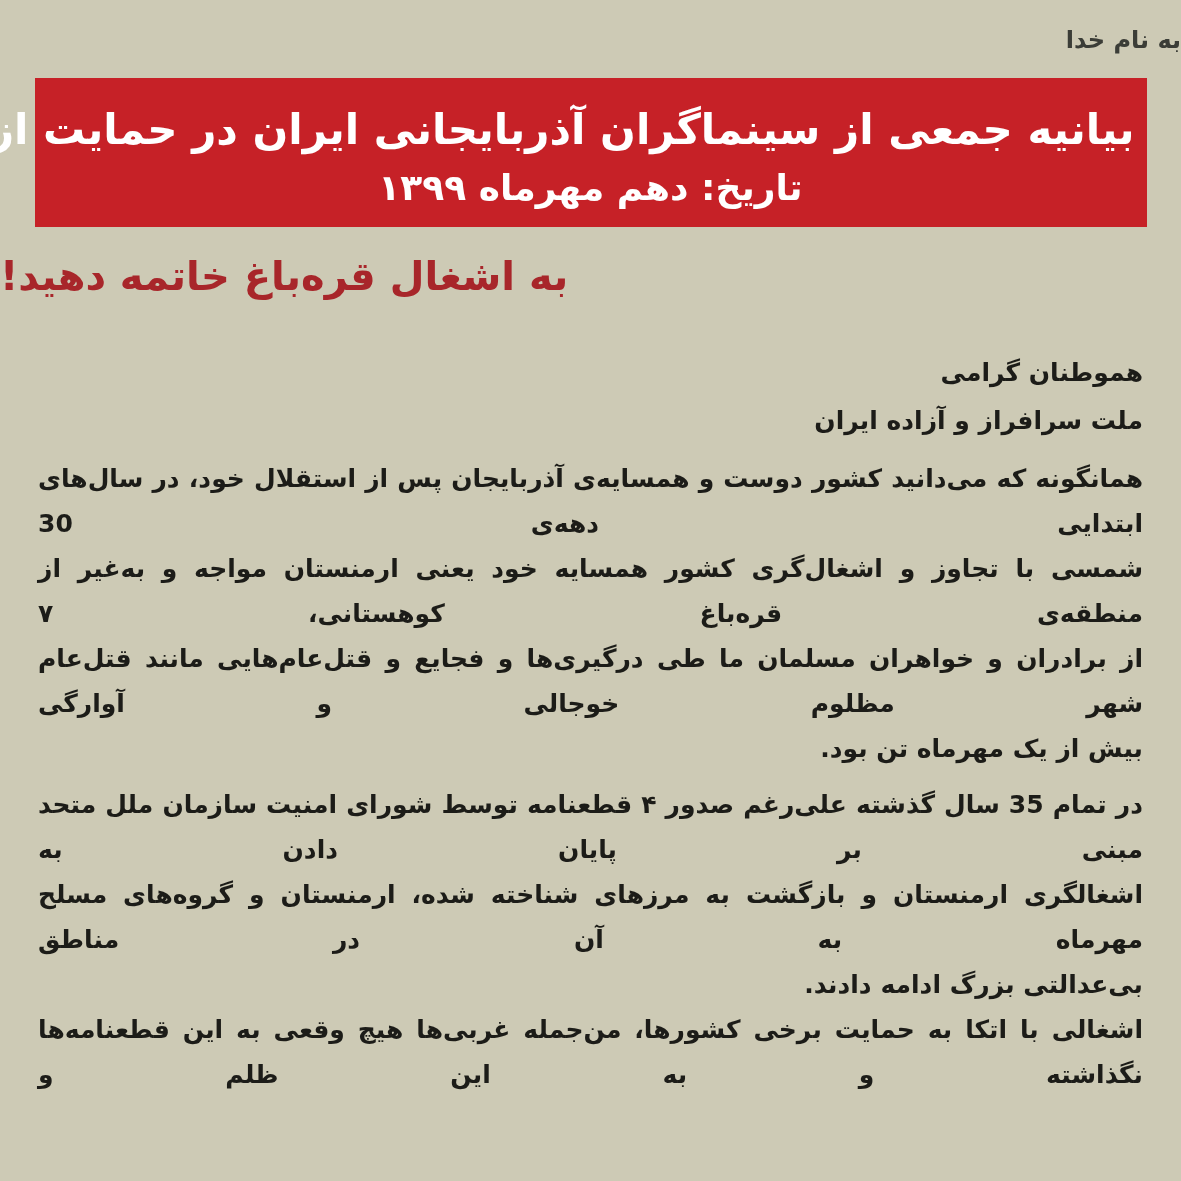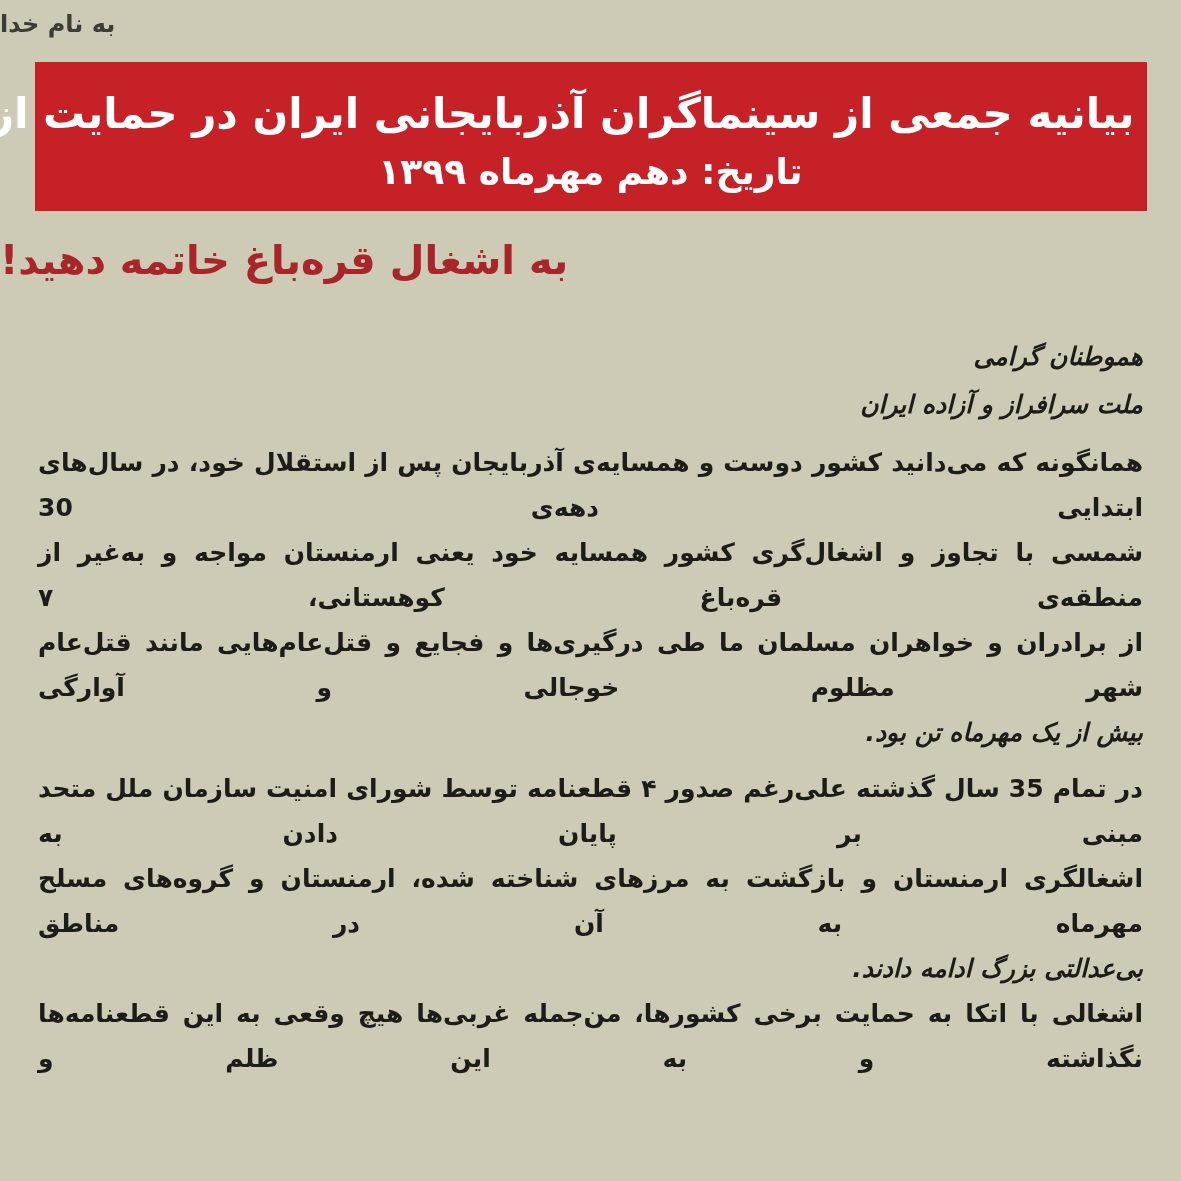--- a/index.html
+++ b/index.html
@@ -19,22 +19,22 @@
     overflow: hidden;
   }
   .page {
     direction: rtl;
     width: 1181px;
     height: 1181px;
     background: var(--page-bg);
     color: var(--body-text);
   }
   .bismillah {
-    padding-top: 10px;
-    text-align: left;
+    padding-top: 26px;
+    text-align: right;
     font-size: 24px;
     font-weight: 700;
     color: var(--bismillah-text);
   }
   .banner {
     margin: 24px auto 0 auto;
     width: 1112px;
     background: var(--banner-bg);
     color: var(--banner-text);
     text-align: center;
@@ -66,21 +66,20 @@
     color: var(--body-text);
   }
   .salutation .jline { line-height: 48px; }
   .para { margin-top: 11px; }
   .jline {
     text-align: justify;
     text-align-last: justify;
   }
   .jline.end {
     text-align-last: right;
-    font-style: italic;
   }
 </style>
 </head>
 <body>
 
 <div class="page">
 
   <div class="bismillah">به نام خدا</div>
 
   <div class="banner">

